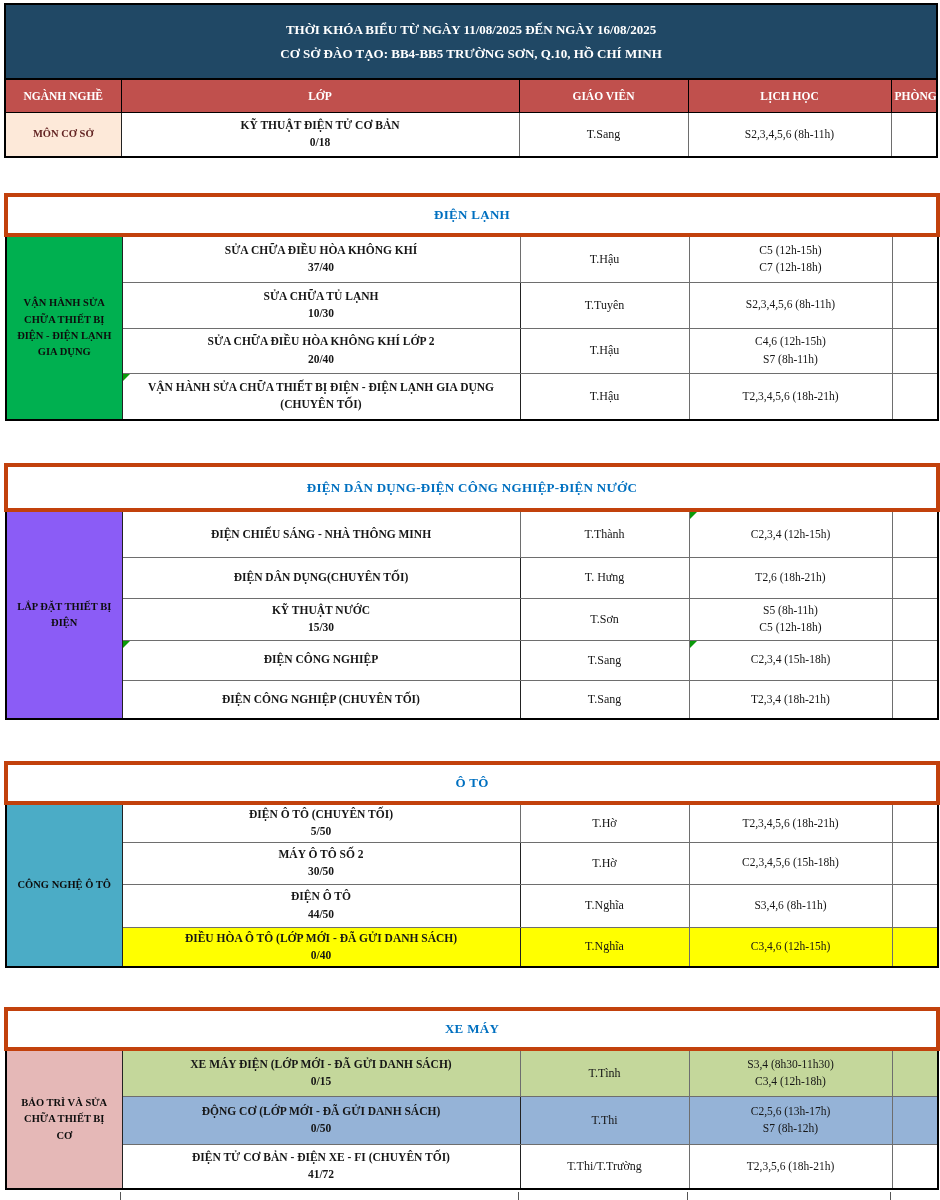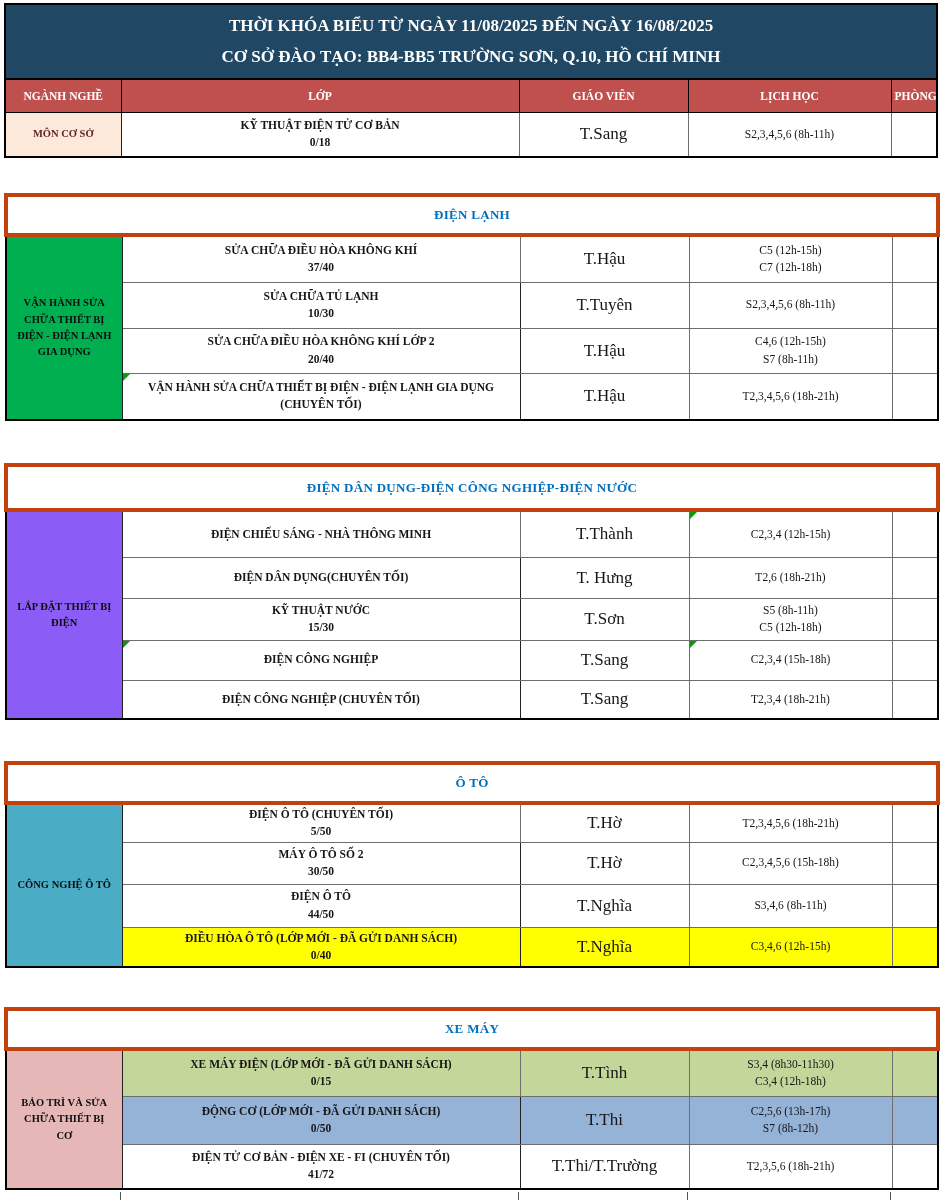--- a/index.html
+++ b/index.html
@@ -3,35 +3,35 @@
 <meta charset="utf-8">
 <style>
   html,body{margin:0;padding:0;background:#fff;}
   body{width:940px;height:1200px;font-family:"Liberation Serif", serif;color:#161616;}
   .page{position:relative;width:940px;height:1200px;overflow:hidden;background:#fff;}
   table.sec{position:absolute;left:4px;width:932px;border-collapse:collapse;table-layout:fixed;background:#fff;border:2px solid #000;}
   col.w1{width:116px}col.w2{width:398px}col.w3{width:169px}col.w4{width:203px}col.w5{width:46px}
   td{border:1px solid #6e6e6e;vertical-align:middle;text-align:center;padding:1px 3px;overflow:hidden;}
   td:first-child{border-right:1.5px solid #222;}
   
-  td.banner{background:#204865;color:#fff;font-weight:bold;font-size:17px;line-height:1.8;border:2px solid #000;}
+  td.banner{background:#204865;color:#fff;font-weight:bold;font-size:13px;line-height:1.8;border:2px solid #000;}
   
   tr.colhead td{background:#C0504D;color:#fff;font-weight:bold;font-size:11.5px;border:1.5px solid #000;height:30px;line-height:1.25;}
   
   td.sec-title{background:#fff;color:#0070C0;font-weight:bold;font-size:13px;border:4px solid #c2410c;letter-spacing:.3px;}
   
   td.cat{font-weight:bold;font-size:10.5px;line-height:1.55;padding:8px;}
   .bg-peach{background:#FDE9D9;color:#632423;font-size:11px;}
   .bg-green{background:#00B050;color:#0d0d0d;}
   .bg-orange{background:#8b5cf6;color:#0d0d0d;text-align:center;}
   .bg-cyan{background:#4BACC6;color:#0d0d0d;}
   .bg-pink{background:#E5B8B7;color:#0d0d0d;}
   
   td.cls{font-weight:bold;font-size:11.5px;line-height:1.5;position:relative;}
-  td.tch{font-size:17px;margin-left:28px;}
+  td.tch{font-size:12px;margin-left:28px;}
   td.sch{font-size:11.5px;line-height:1.5;position:relative;}
   td.room{background:transparent;}
   tr.hl-yellow td{background:#FFFF00;}
   tr.hl-green td{background:#C4D79B;}
   tr.hl-blue td{background:#95B3D7;}
   
   .tri{position:absolute;top:0;left:0;width:0;height:0;border-top:7px solid #0a9a0a;border-right:7px solid transparent;}
   
   .stub{position:absolute;top:1192px;width:1px;height:8px;background:#555;}
 </style>

